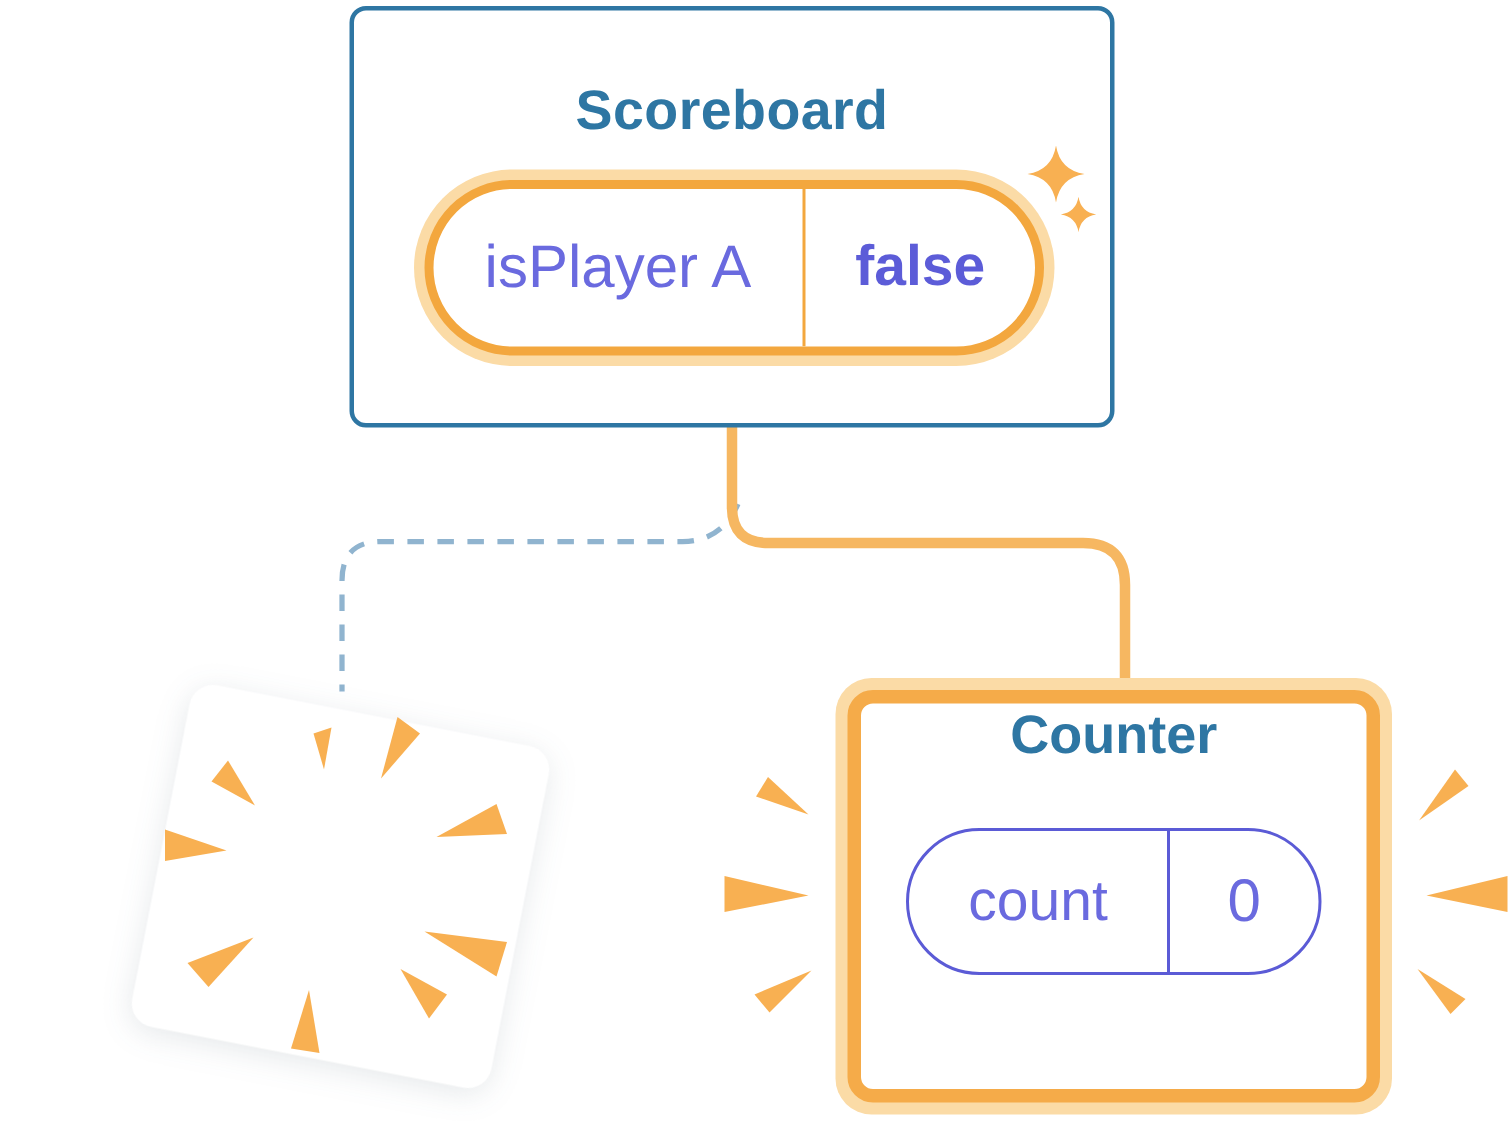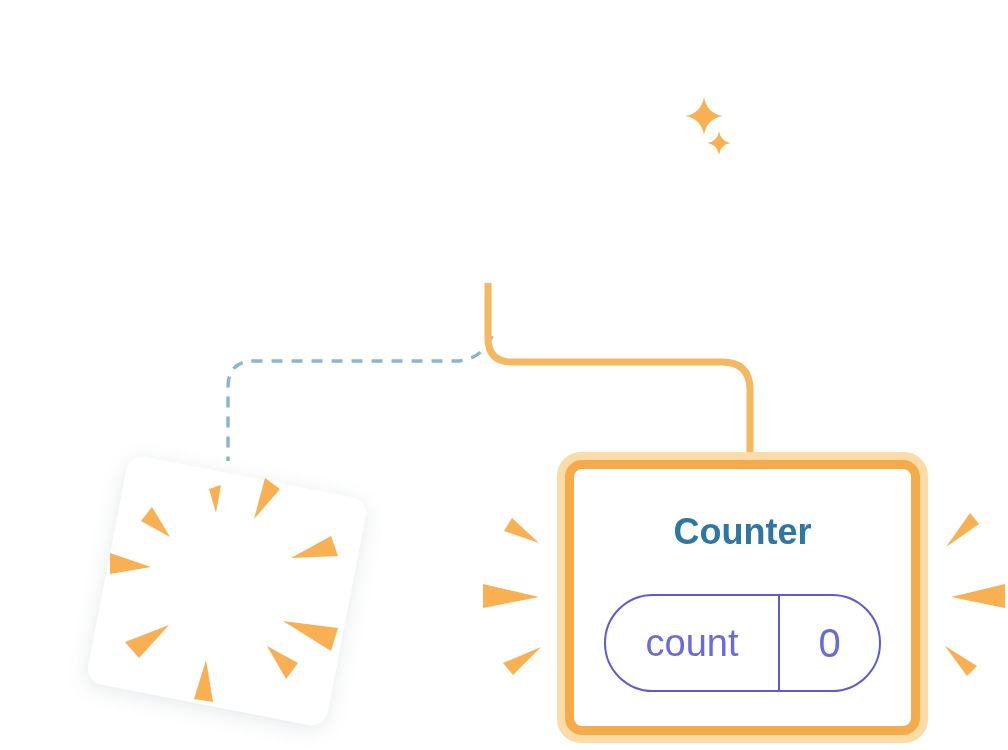--- a/index.html
+++ b/index.html
@@ -43,21 +43,21 @@
 
   
   .ct-card{
     position:absolute;left:557px;top:452px;width:371px;height:291px;box-sizing:border-box;
     background:var(--halo);border-radius:24px;padding:8px;z-index:2;
   }
   .ct-inner{
     width:100%;height:100%;box-sizing:border-box;background:#fff;
     border:9px solid var(--orange2);border-radius:17px;position:relative;
   }
-  .ct-title{margin-top:42px;text-align:center;font-size:36px;font-weight:600;color:var(--blue)}
+  .ct-title{text-align:center;font-size:36px;font-weight:600;color:var(--blue)}
   .ct-pill{
     margin:41px auto 0;width:277px;height:98px;box-sizing:border-box;background:#fff;
     border:2.5px solid var(--purple-line);border-radius:49px;display:flex;overflow:hidden;
   }
   .ct-pill .key{flex:0 0 172px;font-size:38px;color:var(--purple)}
   .ct-pill .val{flex:1;font-size:40px;color:var(--purple);border-left:2.5px solid var(--purple-line)}
 </style>
 </head>
 <body>
 
@@ -90,20 +90,29 @@
       <polygon points="503,663 513,675 541,647"></polygon>
     </g>
 
     <g class="burst">
       <polygon points="970,513 979,524 946,547"></polygon>
       <polygon points="1005,584 1005,608 951,597"></polygon>
       <polygon points="967,676 977,666 945,646"></polygon>
     </g>
   </svg>
 
+  <div class="sb-card">
+    <div class="comp-title">Scoreboard</div>
+    <div class="sb-pill">
+      <div class="pill-border">
+        <div class="cell key">isPlayer A</div>
+        <div class="cell val">false</div>
+      </div>
+    </div>
+  </div>
 
   <div class="ct-card">
     <div class="ct-inner">
       <div class="ct-title">Counter</div>
       <div class="ct-pill">
         <div class="cell key">count</div>
         <div class="cell val">0</div>
       </div>
     </div>
   </div>

